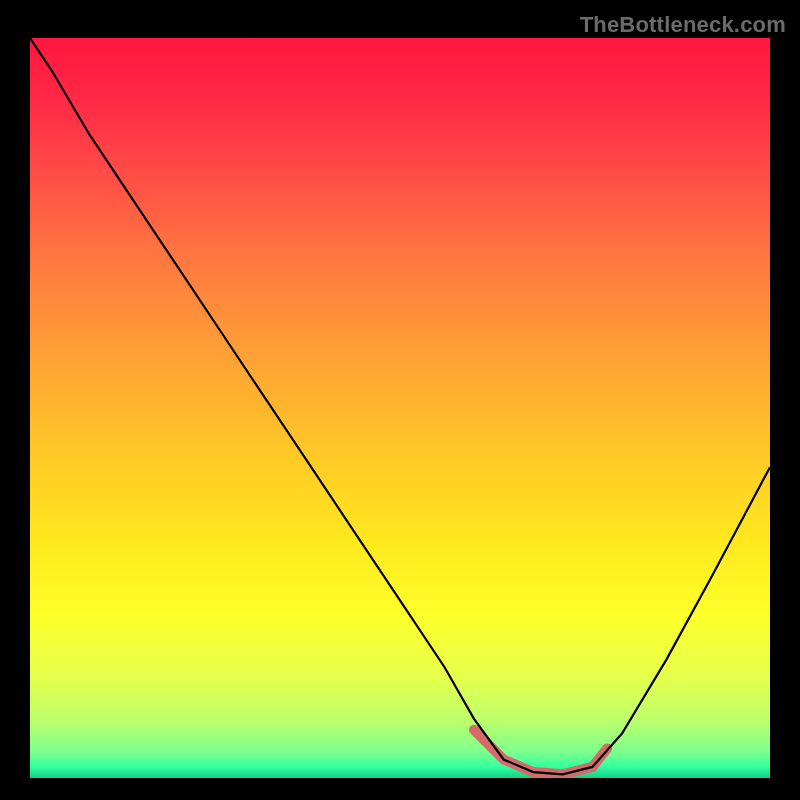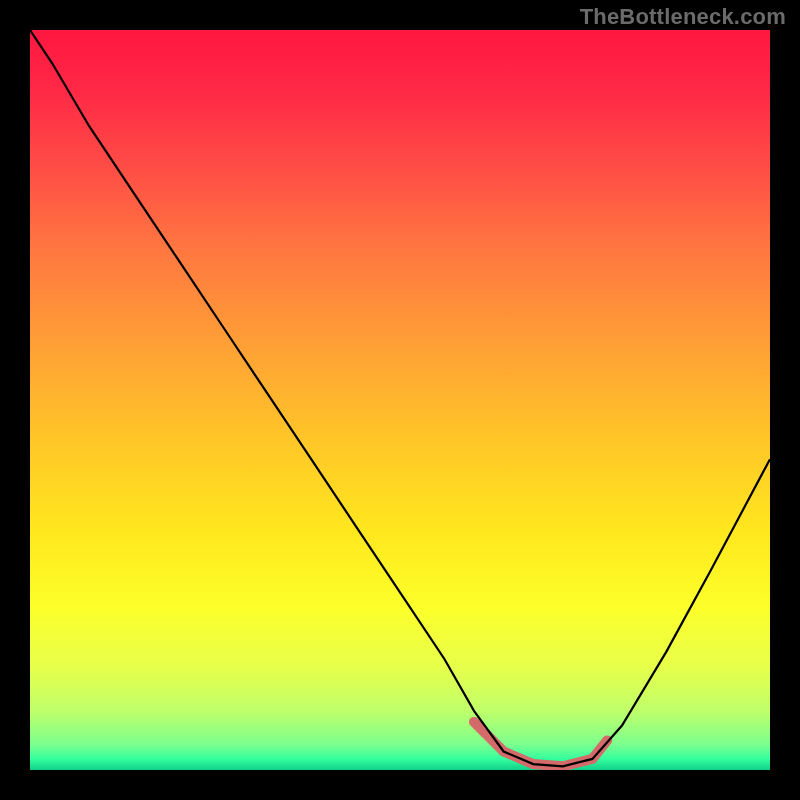--- a/index.html
+++ b/index.html
@@ -1,19 +1,19 @@
 <!DOCTYPE html>
 <html><head>
 <meta charset="utf-8">
 <style>
   * { margin: 0; padding: 0; box-sizing: border-box; }
   html, body { width: 800px; height: 800px; background: #000; overflow: hidden; }
   .frame {
     position: absolute;
-    top: 0; left: 0;
+    top: 8px; left: 0;
     width: 800px; height: 720px;
     background: #000;
   }
   .attribution {
     position: absolute;
     top: 4px;
     right: 14px;
     font-family: Arial, Helvetica, sans-serif;
     font-size: 22px;
     font-weight: bold;

